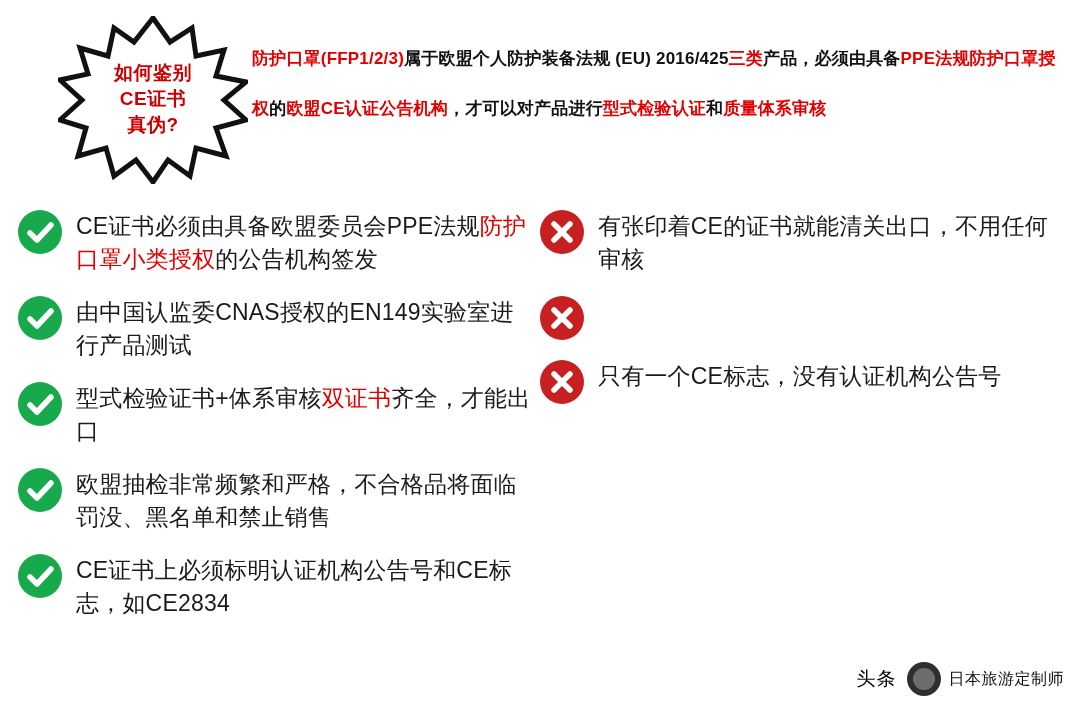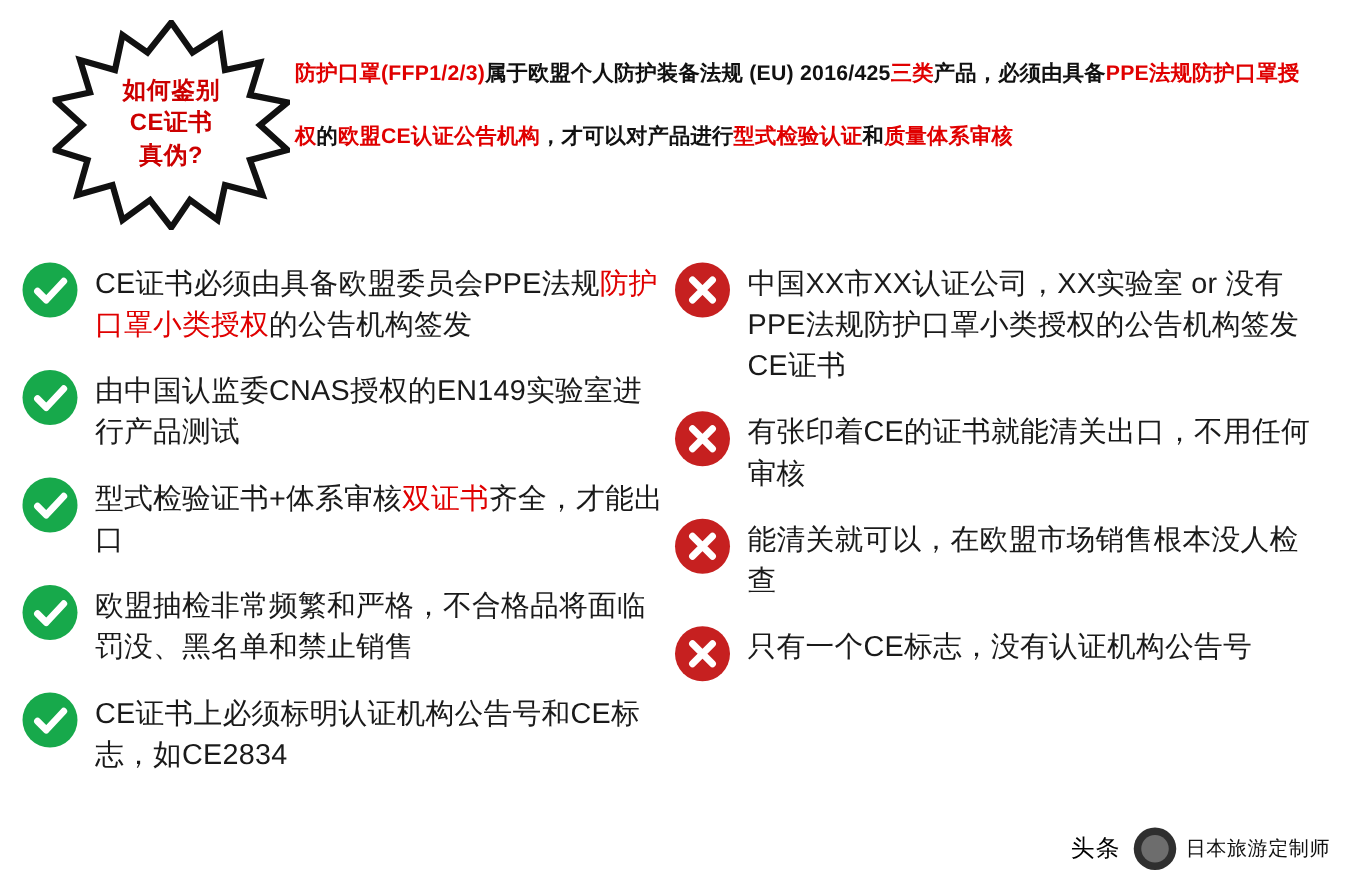--- a/index.html
+++ b/index.html
@@ -12,21 +12,21 @@
     height: 709px;
     position: relative;
     font-family: "Liberation Sans", "DejaVu Sans", sans-serif;
     overflow: hidden;
     color: #1a1a1a;
   }
 
   
   .header {
     position: absolute;
-    left: 0;
+    left: 16px;
     top: 0;
     width: 944px;
     height: 200px;
   }
 
   .burst {
     position: absolute;
     left: 42px;
     top: 16px;
     width: 190px;
@@ -220,46 +220,37 @@
         <svg width="44" height="44" viewBox="0 0 44 44">
             <path d="M12 23 L19 30 L33 15" fill="none" stroke="#ffffff" stroke-width="5.5" stroke-linecap="round" stroke-linejoin="round"></path>
           </svg>
       </span>
       <span class="row-text">CE证书上必须标明认证机构公告号和CE标志，如CE2834</span>
     </div>
   </div>
 
   <div class="col col-right">
 
+
+
     <div class="row row-gap-lg">
       <span class="badge no">
         <svg width="44" height="44" viewBox="0 0 44 44">
             <path d="M14 14 L30 30 M30 14 L14 30" fill="none" stroke="#ffffff" stroke-width="5.5" stroke-linecap="round"></path>
           </svg>
       </span>
-      <span class="row-text">中国XX市XX认证公司，XX实验室 or 没有PPE法规防护口罩小类授权的公告机构签发CE证书</span>
-    </div>
-
+      <span class="row-text">有张印着CE的证书就能清关出口，不用任何审核</span>
+    </div>
 
     <div class="row row-gap-lg">
       <span class="badge no">
         <svg width="44" height="44" viewBox="0 0 44 44">
             <path d="M14 14 L30 30 M30 14 L14 30" fill="none" stroke="#ffffff" stroke-width="5.5" stroke-linecap="round"></path>
           </svg>
       </span>
-      <span class="row-text">有张印着CE的证书就能清关出口，不用任何审核</span>
-    </div>
-
-    <div class="row row-gap-lg">
-      <span class="badge no">
-        <svg width="44" height="44" viewBox="0 0 44 44">
-            <path d="M14 14 L30 30 M30 14 L14 30" fill="none" stroke="#ffffff" stroke-width="5.5" stroke-linecap="round"></path>
-          </svg>
-      </span>
-      <span class="row-text">能清关就可以，在欧盟市场销售根本没人检查</span>
     </div>
 
     <div class="row">
       <span class="badge no">
         <svg width="44" height="44" viewBox="0 0 44 44">
             <path d="M14 14 L30 30 M30 14 L14 30" fill="none" stroke="#ffffff" stroke-width="5.5" stroke-linecap="round"></path>
           </svg>
       </span>
       <span class="row-text">只有一个CE标志，没有认证机构公告号</span>
     </div>

